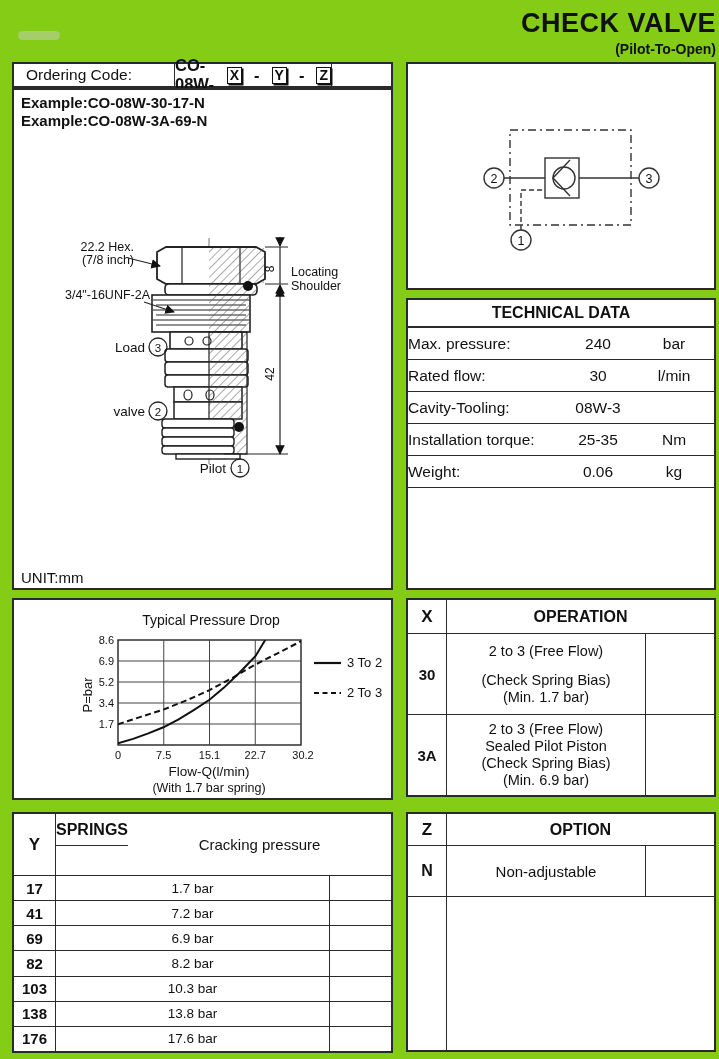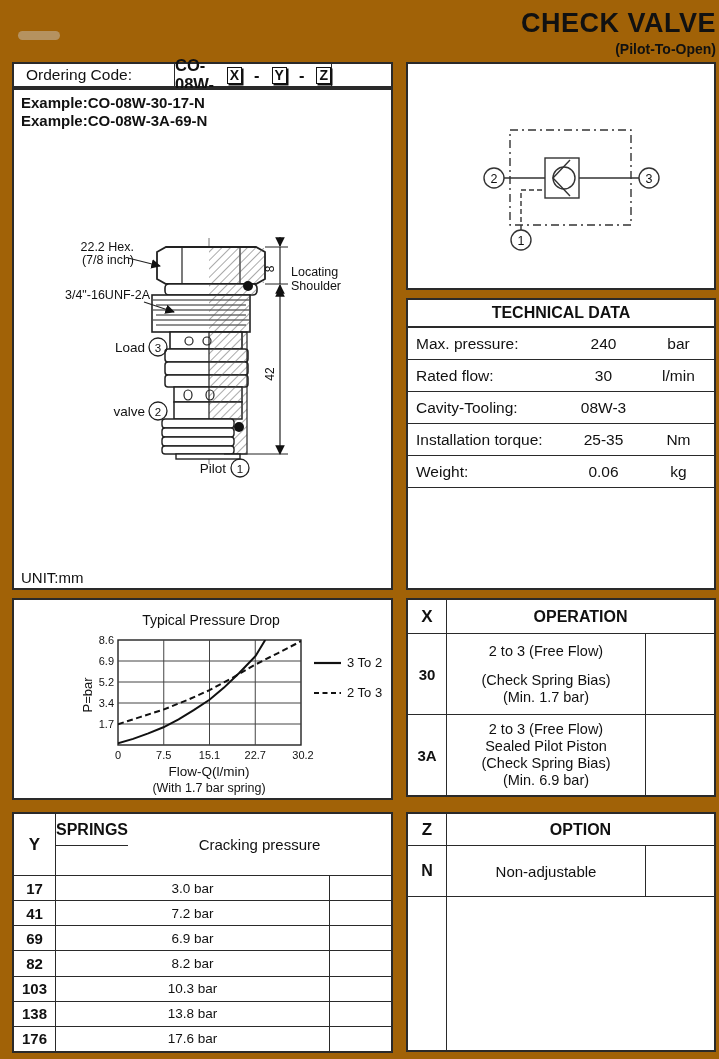--- a/index.html
+++ b/index.html
@@ -1,17 +1,17 @@
 <!DOCTYPE html>
 <html><head>
 <meta charset="utf-8">
 <style>
   html,body{margin:0;padding:0;background:#fff;color:#111;
     font-family:"Liberation Sans","DejaVu Sans",sans-serif;}
-  #page{position:relative;width:719px;height:1059px;background:#a16207;overflow:hidden;}
+  #page{position:relative;width:719px;height:1059px;background:#84cc16;overflow:hidden;}
   .box{position:absolute;border:2px solid #2a2a2a;background:#fff;box-sizing:border-box;}
   .abs{position:absolute;box-sizing:border-box;}
   .ctr{display:flex;align-items:center;justify-content:center;}
   
   .page-title{position:absolute;top:8px;right:3px;font-size:27px;font-weight:bold;letter-spacing:.5px;}
   .page-subtitle{position:absolute;top:41px;right:3px;font-size:14px;font-weight:bold;margin-left:12px;}
   .smudge{position:absolute;left:18px;top:31px;width:42px;height:9px;background:#cfcfcf;opacity:.45;border-radius:5px;}
   
   .order-box{left:12px;top:62px;width:381px;height:26px;display:flex;}
   .order-label{width:148px;border-right:1.5px solid #2a2a2a;font-size:15.5px;display:flex;align-items:center;padding-left:12px;}
@@ -21,21 +21,21 @@
   
   .main-box{left:12px;top:88px;width:381px;height:502px;}
   .examples{position:absolute;left:7px;top:4px;font-size:15px;font-weight:bold;line-height:18px;}
   .unit{position:absolute;left:7px;bottom:2px;font-size:15px;}
   
   .schem-box{left:406px;top:62px;width:310px;height:228px;}
   
   .tech-box{left:406px;top:298px;width:310px;height:292px;}
   .tech-header{height:26px;border-bottom:2px solid #2a2a2a;font-size:16px;font-weight:bold;}
   .tech-row{height:31px;border-bottom:1.5px solid #2a2a2a;display:flex;align-items:center;font-size:15.5px;}
-  .tech-label{width:150px;padding-left:8px;}
+  .tech-label{width:150px;padding-left:0;}
   .tech-value{width:80px;text-align:center;}
   .tech-unit{width:72px;text-align:center;}
   
   .chart-box{left:12px;top:598px;width:381px;height:202px;}
   
   .op-box{left:406px;top:598px;width:310px;height:199px;display:flex;flex-direction:column;}
   .op-header{height:33px;display:flex;border-bottom:1.5px solid #2a2a2a;}
   .op-x{width:38px;border-right:1.5px solid #2a2a2a;font-weight:bold;font-size:17px;display:flex;align-items:center;justify-content:center;}
   .op-title{flex:1;font-weight:bold;font-size:16px;display:flex;align-items:center;justify-content:center;}
   .op-row{display:flex;border-bottom:1.5px solid #2a2a2a;}
@@ -330,21 +330,21 @@
   <div class="box spr-box">
     <div class="spr-head">
       <div class="spr-y">Y</div>
       <div class="spr-head-right">
         <div class="spr-title">SPRINGS</div>
         <div class="spr-sub">Cracking pressure</div>
       </div>
     </div>
     <div class="spr-row">
       <div class="spr-code">17</div>
-      <div class="spr-val">3.0 bar</div>
+      <div class="spr-val">1.7 bar</div>
       <div class="spr-empty"></div>
     </div>
     <div class="spr-row">
       <div class="spr-code">41</div>
       <div class="spr-val">7.2 bar</div>
       <div class="spr-empty"></div>
     </div>
     <div class="spr-row">
       <div class="spr-code">69</div>
       <div class="spr-val">6.9 bar</div>

